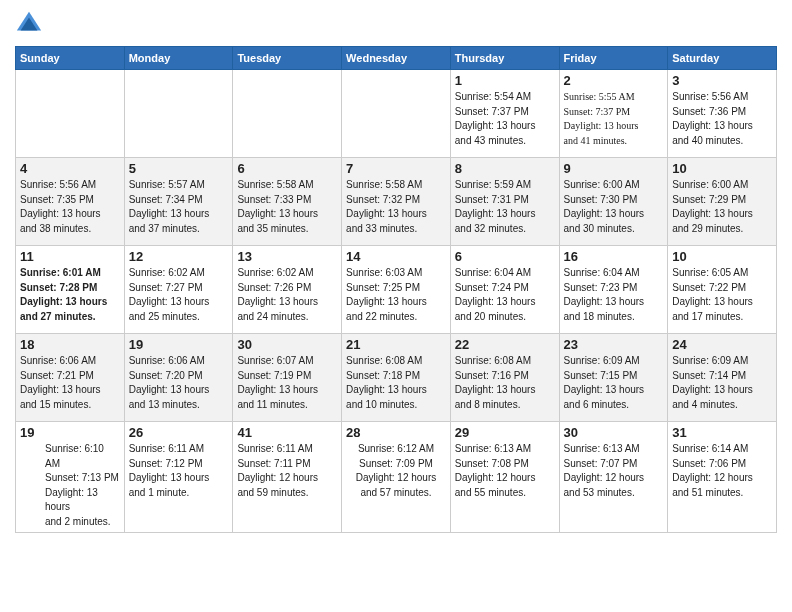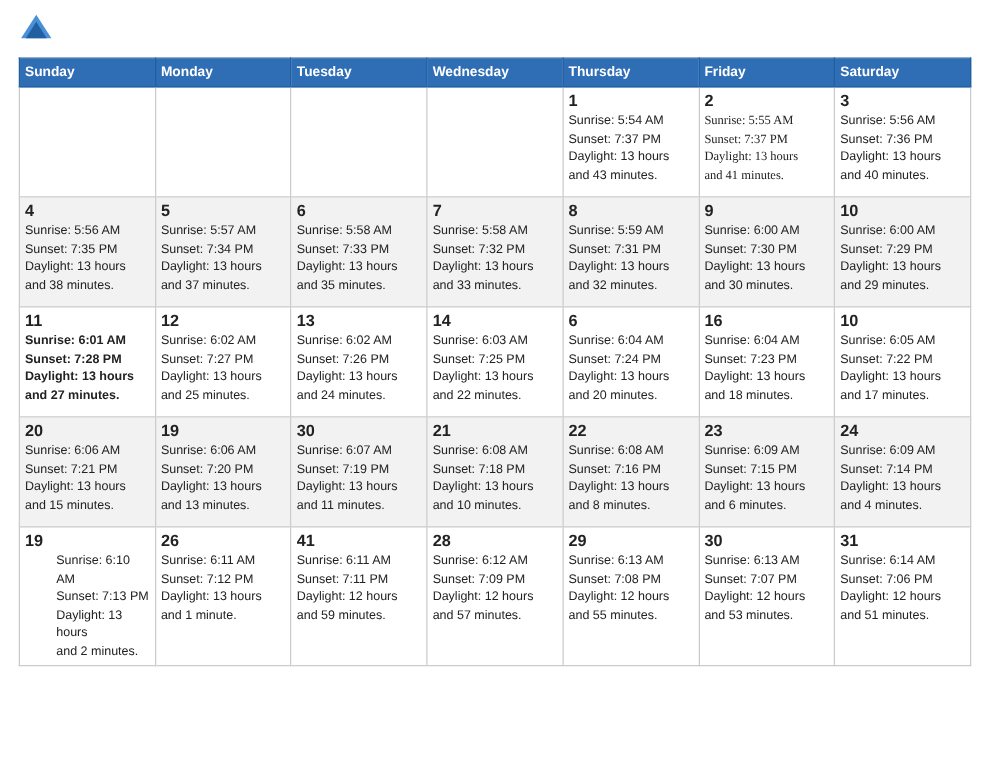--- a/index.html
+++ b/index.html
@@ -254,21 +254,21 @@
           <td>
             <div class="day-num">10</div>
             <div class="day-info" style="white-space: pre-line;">Sunrise: 6:05 AM
 Sunset: 7:22 PM
 Daylight: 13 hours
 and 17 minutes.</div>
           </td>
         </tr>
         <tr>
           <td>
-            <div class="day-num">20</div>
+            <div class="day-num">18</div>
             <div class="day-info" style="white-space: pre-line;">Sunrise: 6:06 AM
 Sunset: 7:21 PM
 Daylight: 13 hours
 and 15 minutes.</div>
           </td>
           <td>
             <div class="day-num">19</div>
             <div class="day-info" style="white-space: pre-line;">Sunrise: 6:06 AM
 Sunset: 7:20 PM
 Daylight: 13 hours
@@ -327,21 +327,21 @@
           </td>
           <td>
             <div class="day-num">41</div>
             <div class="day-info" style="white-space: pre-line;">Sunrise: 6:11 AM
 Sunset: 7:11 PM
 Daylight: 12 hours
 and 59 minutes.</div>
           </td>
           <td>
             <div class="day-num">28</div>
-            <div class="day-info" style="white-space: pre-line;">Sunrise: 6:12 AM
+            <div class="day-info" style="white-space: pre-line; text-align: center;">Sunrise: 6:12 AM
 Sunset: 7:09 PM
 Daylight: 12 hours
 and 57 minutes.</div>
           </td>
           <td>
             <div class="day-num">29</div>
             <div class="day-info" style="white-space: pre-line;">Sunrise: 6:13 AM
 Sunset: 7:08 PM
 Daylight: 12 hours
 and 55 minutes.</div>

